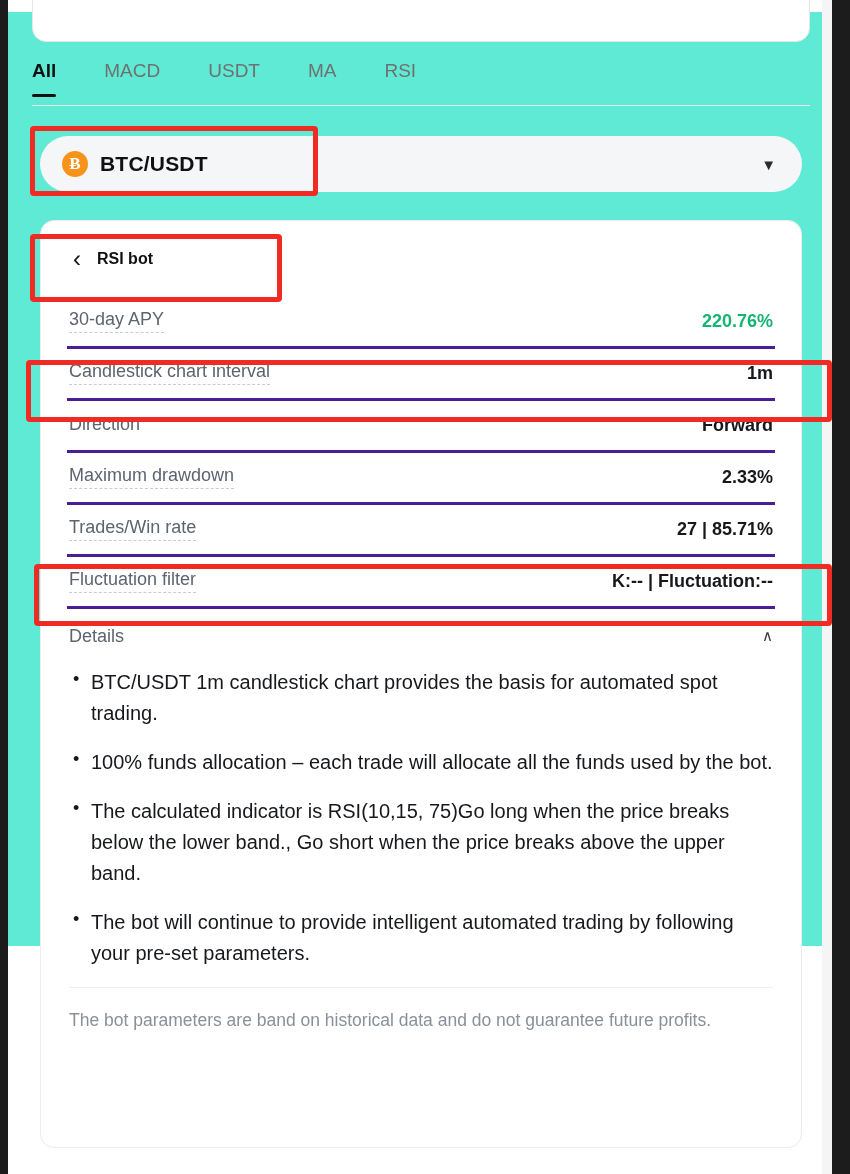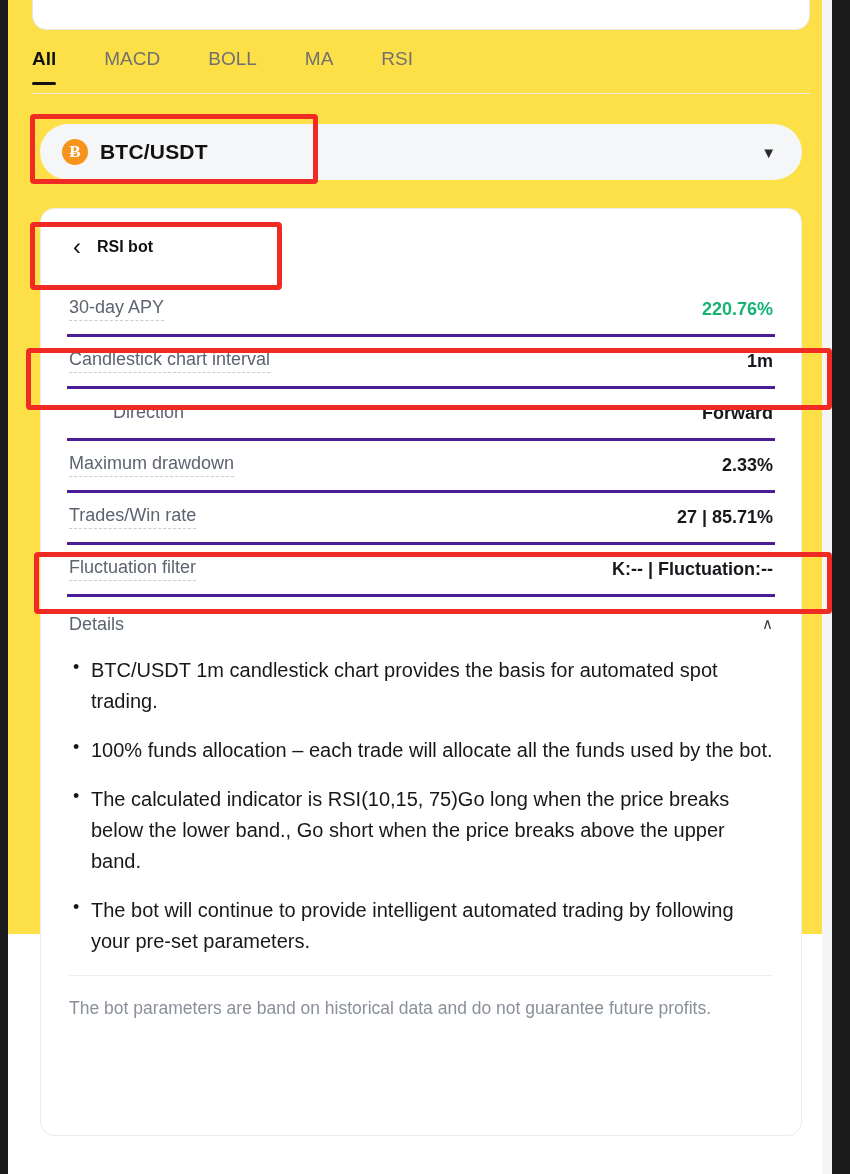--- a/index.html
+++ b/index.html
@@ -30,24 +30,24 @@
     position: absolute; right: 0; top: 0; width: 18px; height: 1174px;
     background: #1c1c1c;
   }
   .inner-right-edge {
     position: absolute; right: 18px; top: 0; width: 10px; height: 1174px;
     background: #f5f5f5;
   }
 
   .content {
     position: absolute;
-    left: 8px; top: 0;
+    left: 8px; top: 12px;
     width: 814px;
     height: 934px;
-    background: #fde047;
+    background: #5eead4;
   }
 
   
   .top-card {
     position: absolute;
     left: 24px; top: -40px;
     width: 778px; height: 70px;
     border: 1px solid #e6e6e6;
     border-radius: 14px;
     background: #ffffff;
@@ -161,21 +161,21 @@
     padding: 0 2px;
   }
   .row:last-of-type { border-bottom: none; }
   .row-label {
     font-size: 18px;
     color: #5d6470;
     border-bottom: 1px dashed #c9ccd1;
     padding-bottom: 2px;
     line-height: 1.1;
   }
-  .row-label.plain { border-bottom: none; margin-left: 44px; }
+  .row-label.plain { border-bottom: none; }
   .row-value {
     font-size: 18px;
     color: #16181c;
     font-weight: bold;
   }
   .row-value.green { color: #15b374; text-align: right; }
 
   
   .details-head {
     display: flex;
@@ -245,21 +245,21 @@
   <div class="inner-right-edge"></div>
   <div class="gutter-right"></div>
 
   <div class="content">
 
     <div class="top-card"></div>
 
     <div class="tabs">
       <div class="tab active">All</div>
       <div class="tab">MACD</div>
-      <div class="tab">BOLL</div>
+      <div class="tab">USDT</div>
       <div class="tab">MA</div>
       <div class="tab">RSI</div>
     </div>
 
     <div class="pair-select">
       <div class="coin-icon">Ƀ</div>
       <div class="pair-label">BTC/USDT</div>
       <div class="caret">▼</div>
     </div>
 

